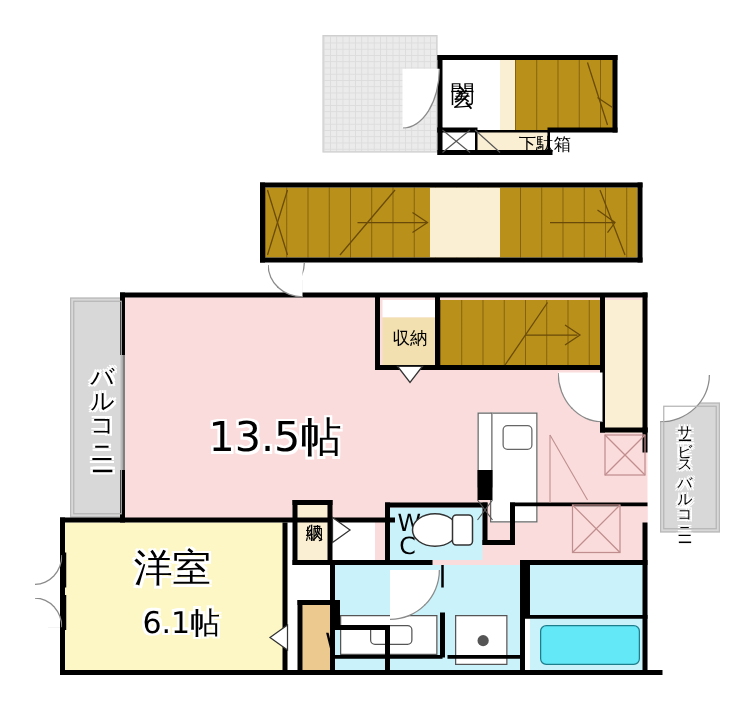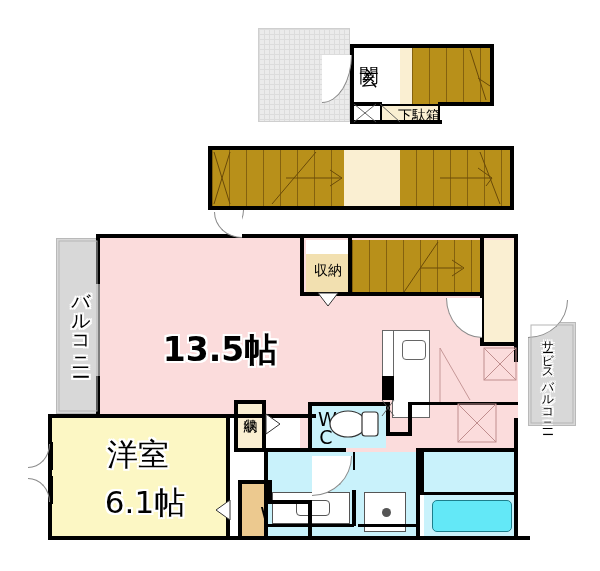--- a/index.html
+++ b/index.html
@@ -22,23 +22,23 @@
 
   
   .w{position:absolute;background:#000000;}
   .thin{position:absolute;background:#000000;}
 
   
   .lab{position:absolute;color:#000;text-align:center;white-space:nowrap;
        text-shadow:-2px 0 #fff,2px 0 #fff,0 -2px #fff,0 2px #fff,-2px -2px #fff,2px -2px #fff,-2px 2px #fff,2px 2px #fff;
        font-family:"DejaVu Sans","Liberation Sans",sans-serif;}
   .lab-ldk{font-size:34px;font-weight:700;letter-spacing:1px;}
-  .lab-ldk2{font-size:33px;font-weight:700;}
+  .lab-ldk2{font-size:33px;font-weight:400;}
   .lab-room{font-size:31px;font-weight:500;}
-  .lab-room2{font-size:31px;font-weight:500;}
+  .lab-room2{font-size:24px;font-weight:500;}
   .lab-md{font-size:19px;font-weight:500;}
   .lab-sm{font-size:14px;font-weight:500;}
   .lab-xs{font-size:12px;font-weight:500;}
   .lab-wic{font-size:20px;font-weight:500;}
   .vert{writing-mode:vertical-rl;text-orientation:upright;line-height:1.02;}
   .noshadow{text-shadow:none;}
 
   
   .arc{position:absolute;border:1.3px solid #8a8a8a;background:#ffffff;box-sizing:border-box;}
   .arc-tr{border-radius:0 100% 0 0;border-left:none;border-bottom:none;}
@@ -78,21 +78,21 @@
   <div class="w" style="left:350px;top:44px;width:4px;height:62px;"></div>
   <div class="w" style="left:490px;top:44px;width:4px;height:62px;"></div>
   <div class="w" style="left:350px;top:102px;width:32px;height:4px;"></div>
   <div class="w" style="left:438px;top:102px;width:56px;height:4px;"></div>
   <div class="w" style="left:350px;top:102px;width:4px;height:22px;"></div>
   <div class="w" style="left:350px;top:120px;width:92px;height:4px;"></div>
 
   <div class="arc arc-br" style="left:322px;top:55px;width:30px;height:48px;"></div>
 
   <div class="lab lab-md vert noshadow" style="left:357px;top:52px;width:22px;">玄関</div>
-  <div class="lab lab-sm noshadow" style="left:381px;top:107px;width:76px;">下駄箱</div>
+  <div class="lab lab-sm noshadow" style="left:381px;top:107px;width:76px;text-align:right;">下駄箱</div>
 
   <div class="rect f-stair treads" style="left:212px;top:150px;width:298px;height:56px;"></div>
   <div class="rect f-cream" style="left:344px;top:150px;width:56px;height:56px;"></div>
   <div class="w" style="left:208px;top:146px;width:306px;height:4px;"></div>
   <div class="w" style="left:208px;top:206px;width:306px;height:4px;"></div>
   <div class="w" style="left:208px;top:146px;width:4px;height:64px;"></div>
   <div class="w" style="left:510px;top:146px;width:4px;height:64px;"></div>
 
   <div class="arc arc-br arc-nofill" style="left:214px;top:210px;width:30px;height:28px;"></div>
 

